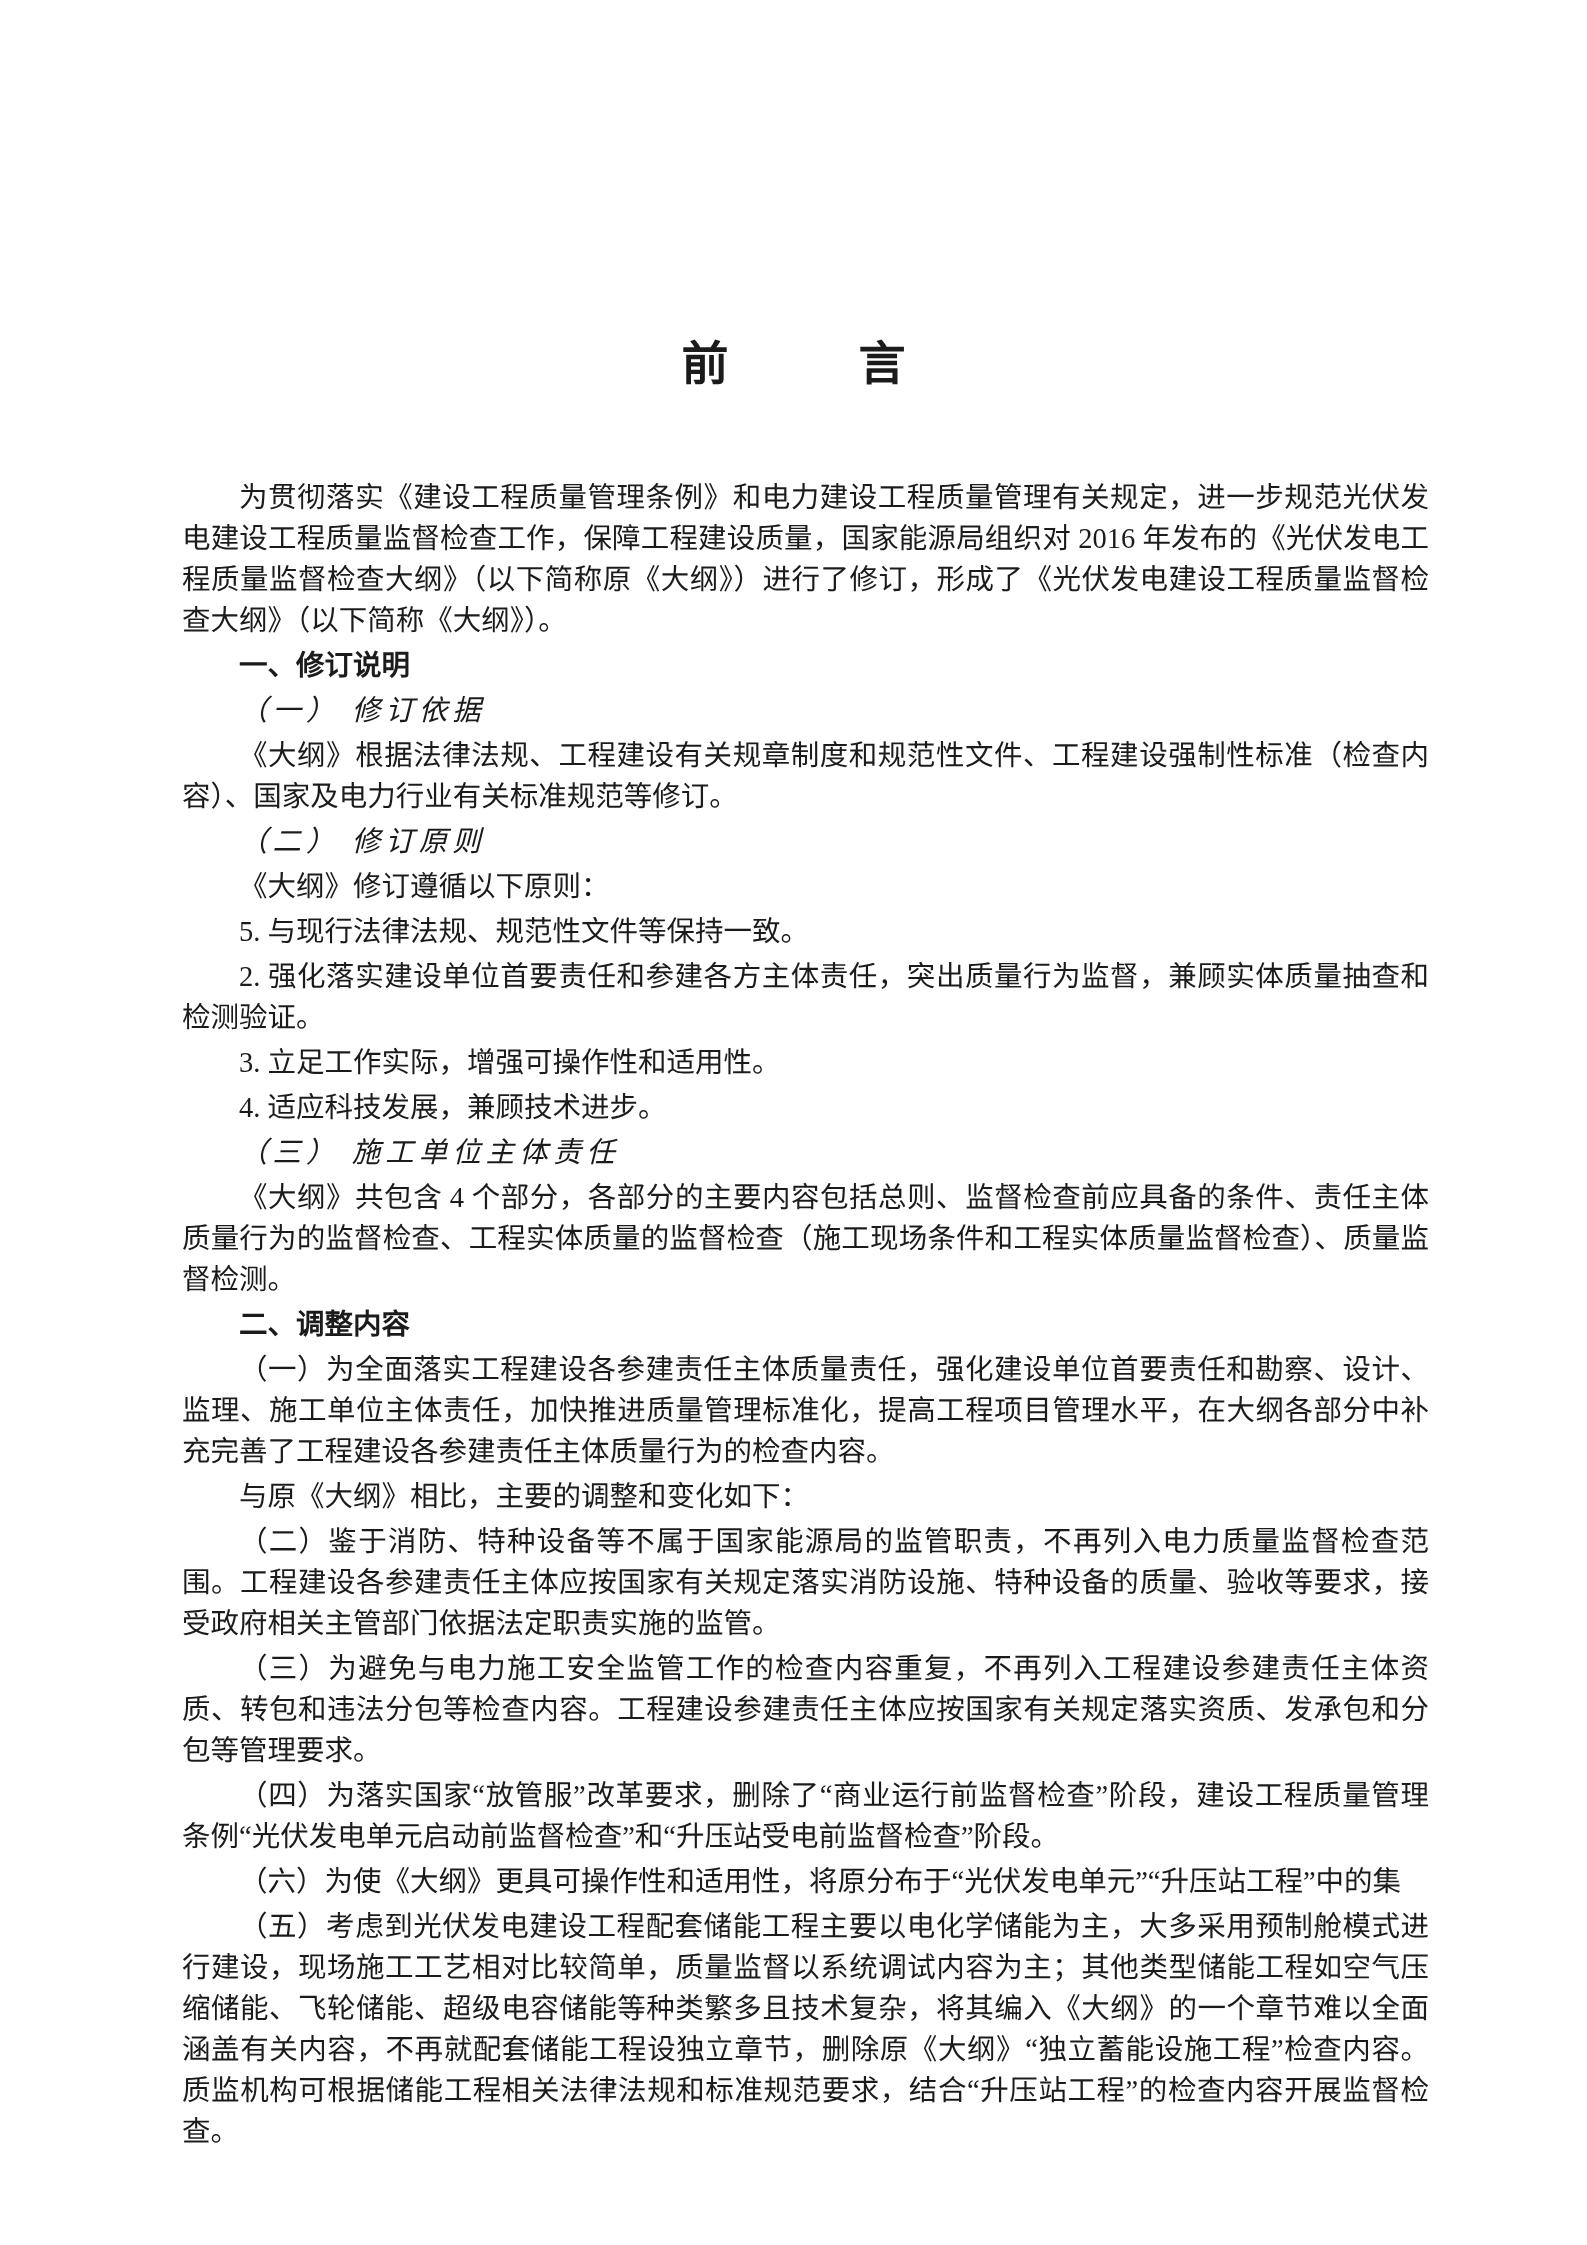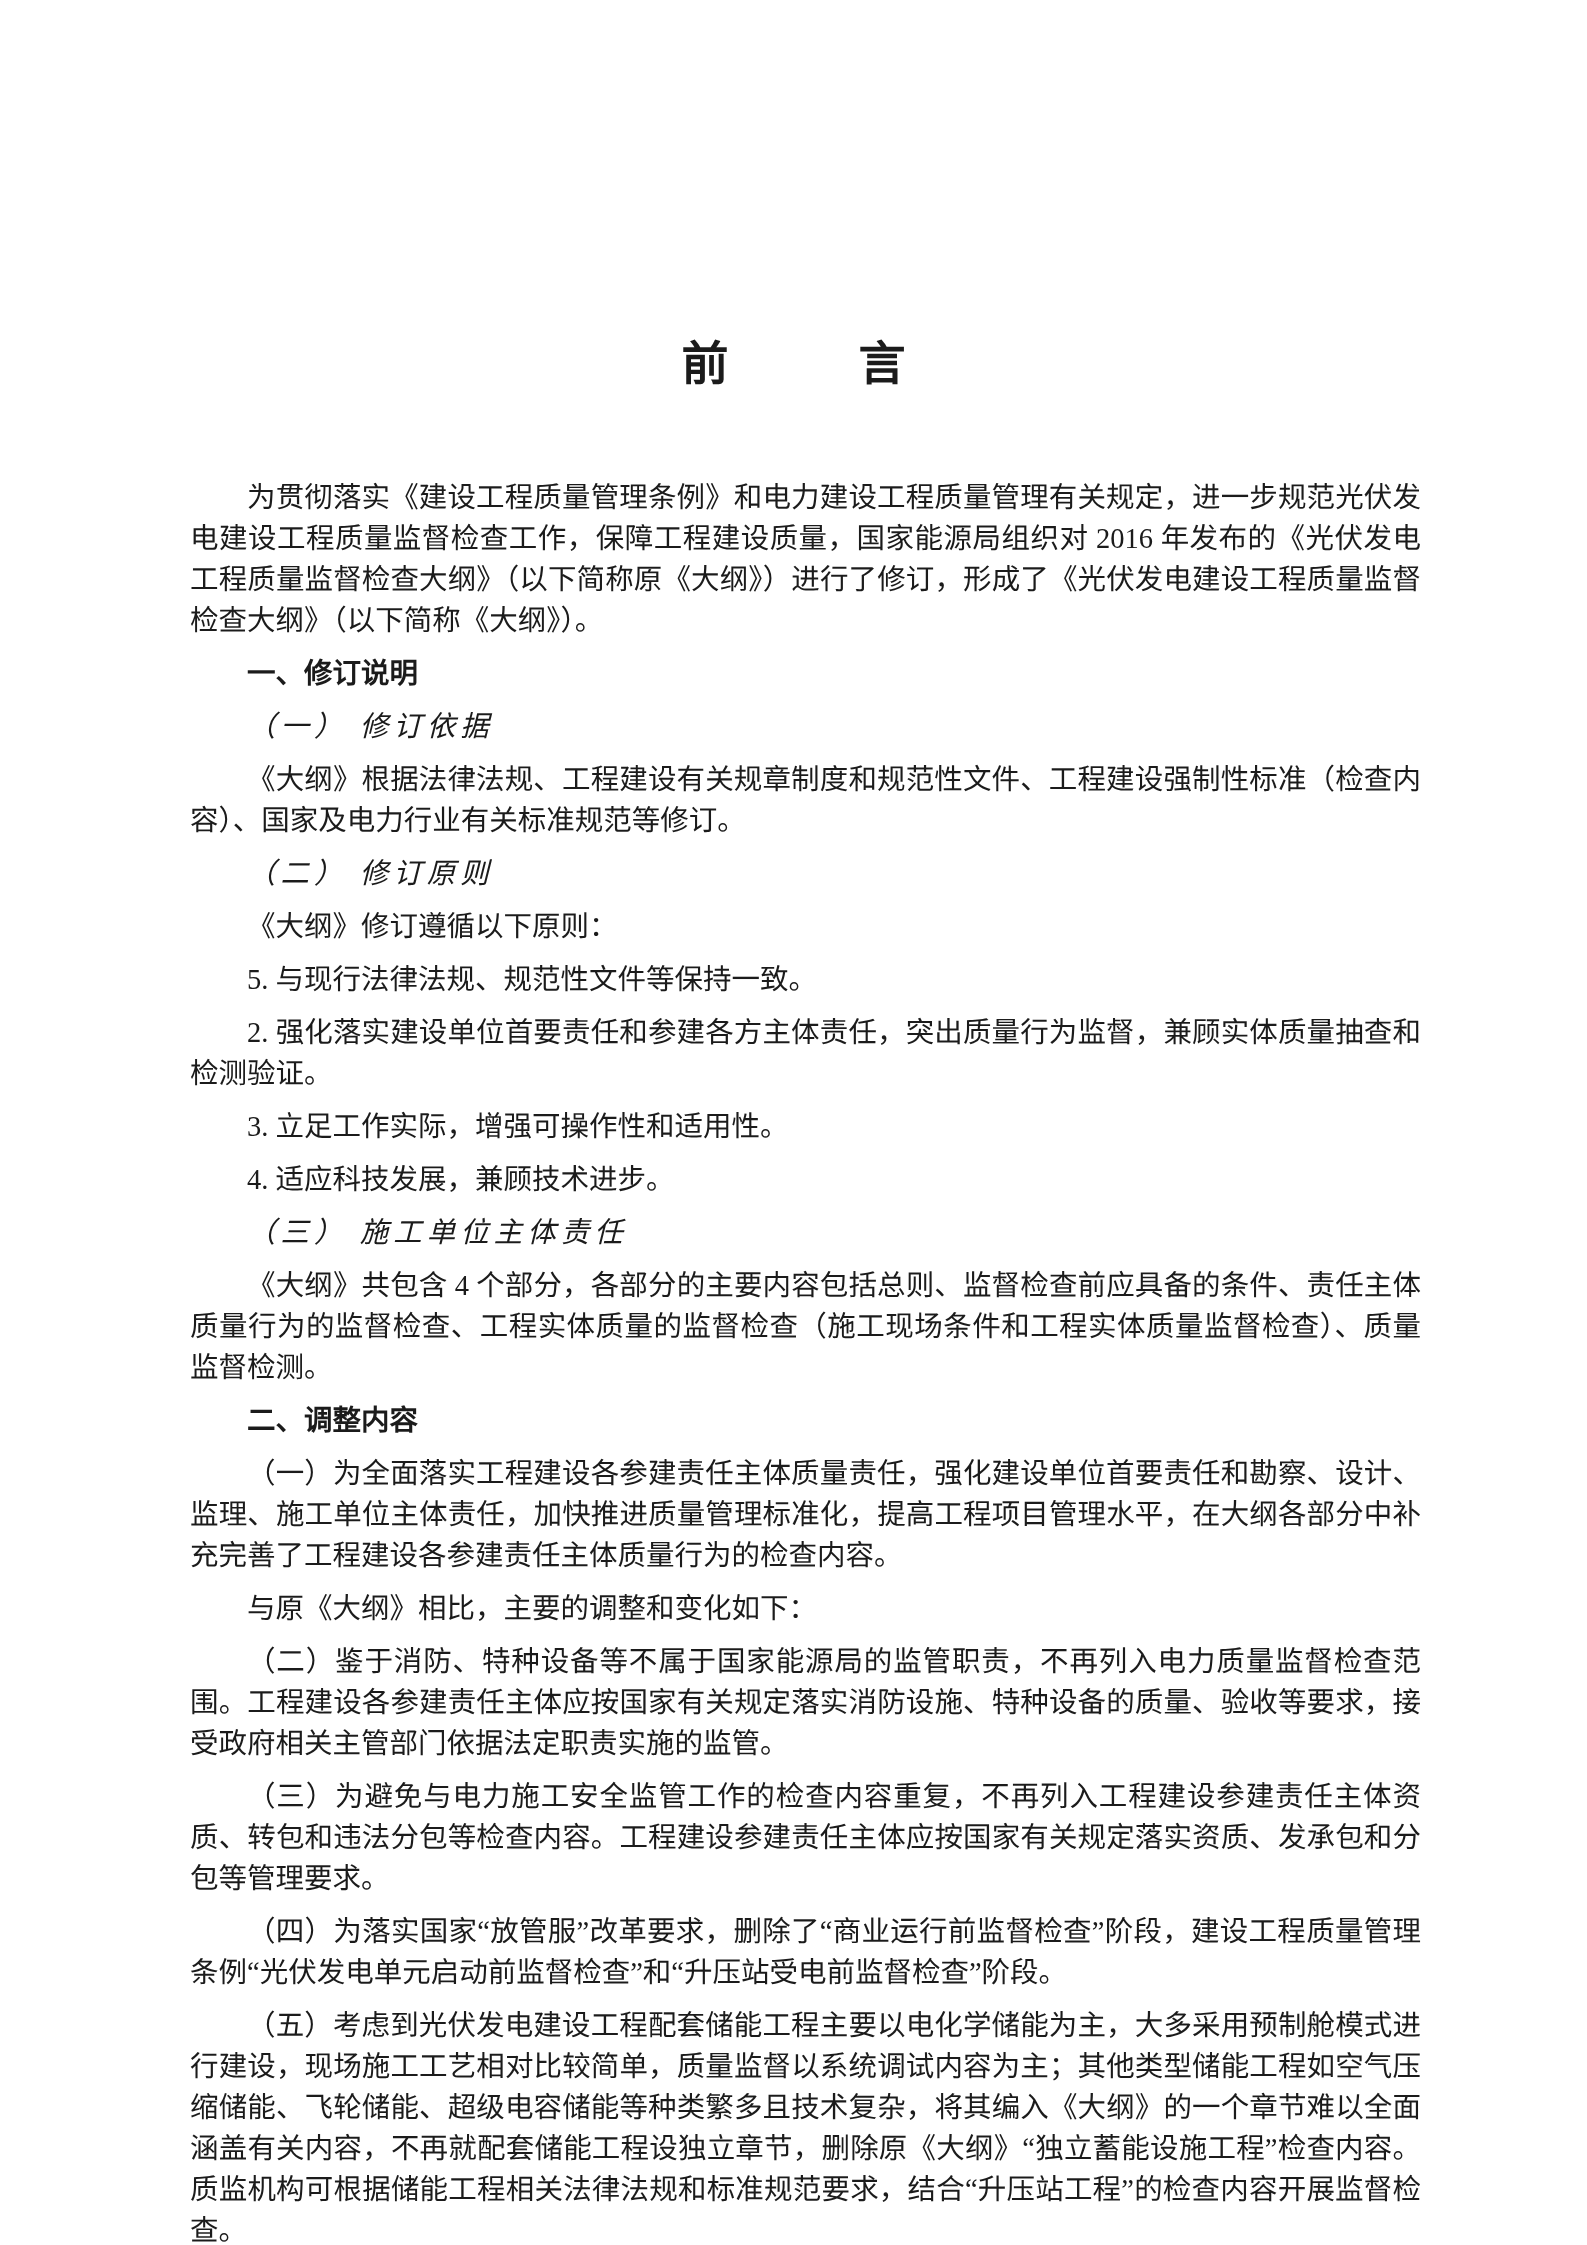--- a/index.html
+++ b/index.html
@@ -29,21 +29,21 @@
   .content {
     margin-left: 178px;
     margin-top: 87px;
     width: 1255px;
     font-size: 28.5px;
     line-height: 41px;
     text-align: justify;
     text-justify: inter-ideograph;
   }
   .content p {
-    margin: 12px;
+    margin: 4px;
     padding: 0;
     text-indent: 2em;
   }
   .head-bold {
     font-family: Liberation Sans, sans-serif;
     font-weight: 700;
   }
   .kaiti {
     font-style: italic;
     letter-spacing: 5px;
@@ -76,17 +76,17 @@
 
     <p class="kaiti">（三） 施工单位主体责任</p>
     <p>《大纲》共包含 4 个部分，各部分的主要内容包括总则、监督检查前应具备的条件、责任主体质量行为的监督检查、工程实体质量的监督检查（施工现场条件和工程实体质量监督检查）、质量监督检测。</p>
 
     <p class="head-bold">二、调整内容</p>
     <p>（一）为全面落实工程建设各参建责任主体质量责任，强化建设单位首要责任和勘察、设计、监理、施工单位主体责任，加快推进质量管理标准化，提高工程项目管理水平，在大纲各部分中补充完善了工程建设各参建责任主体质量行为的检查内容。</p>
     <p>与原《大纲》相比，主要的调整和变化如下：</p>
     <p>（二）鉴于消防、特种设备等不属于国家能源局的监管职责，不再列入电力质量监督检查范围。工程建设各参建责任主体应按国家有关规定落实消防设施、特种设备的质量、验收等要求，接受政府相关主管部门依据法定职责实施的监管。</p>
     <p>（三）为避免与电力施工安全监管工作的检查内容重复，不再列入工程建设参建责任主体资质、转包和违法分包等检查内容。工程建设参建责任主体应按国家有关规定落实资质、发承包和分包等管理要求。</p>
     <p>（四）为落实国家“放管服”改革要求，删除了“商业运行前监督检查”阶段，建设工程质量管理条例“光伏发电单元启动前监督检查”和“升压站受电前监督检查”阶段。</p>
+    <p>（六）为使《大纲》更具可操作性和适用性，将原分布于“光伏发电单元”“升压站工程”中的集</p>
     <p>（五）考虑到光伏发电建设工程配套储能工程主要以电化学储能为主，大多采用预制舱模式进行建设，现场施工工艺相对比较简单，质量监督以系统调试内容为主；其他类型储能工程如空气压缩储能、飞轮储能、超级电容储能等种类繁多且技术复杂，将其编入《大纲》的一个章节难以全面涵盖有关内容，不再就配套储能工程设独立章节，删除原《大纲》“独立蓄能设施工程”检查内容。质监机构可根据储能工程相关法律法规和标准规范要求，结合“升压站工程”的检查内容开展监督检查。</p>
-    <p>（六）为使《大纲》更具可操作性和适用性，将原分布于“光伏发电单元”“升压站工程”中的集</p>
   </div>
 
 </div>
 
 </body></html>

